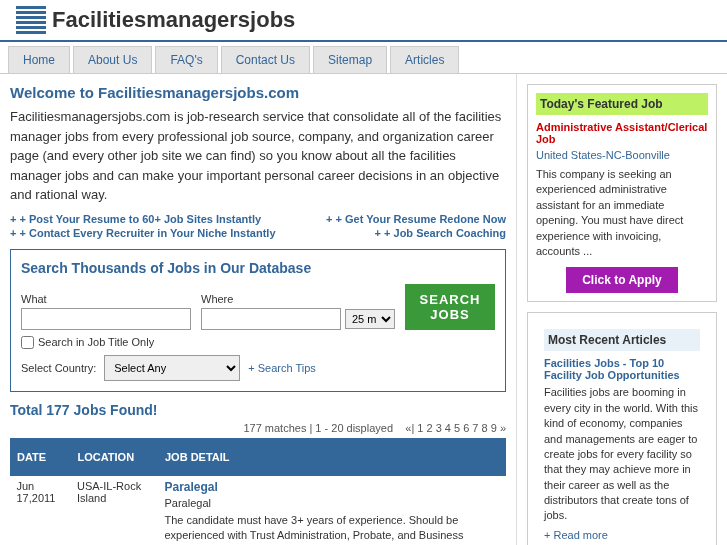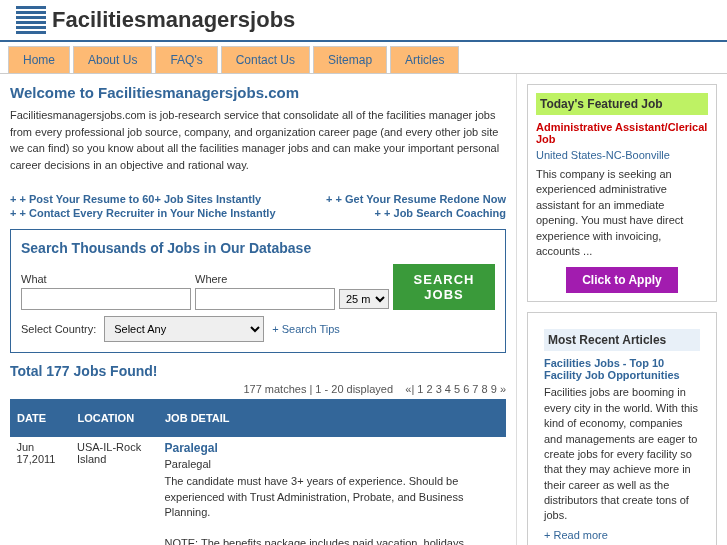--- a/index.html
+++ b/index.html
@@ -7,49 +7,49 @@
 
     
     #header { padding: 6px 16px; display: flex; align-items: center; border-bottom: 2px solid #336699; }
     #header-logo { display: flex; align-items: center; gap: 6px; }
     #header-logo .logo-icon { width: 30px; height: 28px; background: #336699; display: inline-block; position: relative; }
     #header-logo .logo-icon::before { content: ''; display: block; width: 100%; height: 100%; background: repeating-linear-gradient(0deg, #336699, #336699 3px, #fff 3px, #fff 5px), repeating-linear-gradient(90deg, #336699, #336699 3px, #fff 3px, #fff 5px); }
     #header-title { font-size: 22px; font-weight: bold; color: #333; }
 
     
     #nav { background: #fff; border-bottom: 1px solid #ccc; display: flex; gap: 0; padding: 0 8px; }
-    .nav-item { padding: 6px 14px; border: 1px solid #ccc; border-bottom: none; font-size: 12px; cursor: pointer; background: #fdba74; color: #336699; margin-right: 3px; margin-top: 4px; text-decoration: none; display: inline-block; }
+    .nav-item { padding: 6px 14px; border: 1px solid #ccc; border-bottom: none; font-size: 12px; cursor: pointer; background: #e5e5e5; color: #336699; margin-right: 3px; margin-top: 4px; text-decoration: none; display: inline-block; }
 
     
     #main { display: flex; gap: 0; }
     #left { flex: 1; padding: 10px; border-right: 1px solid #ddd; }
     #right { width: 210px; padding: 10px; }
 
     
     #welcome h2 { font-size: 15px; color: #336699; margin-bottom: 6px; }
-    #welcome p { font-size: 11px; line-height: 1.5; color: #333; margin-bottom: 20px; }
+    #welcome p { font-size: 13px; line-height: 1.5; color: #333; margin-bottom: 8px; }
     .link-row { display: flex; justify-content: space-between; margin-bottom: 2px; font-weight: bold; }
     .link-row a, .promo-link { color: #336699; font-size: 11px; text-decoration: none; cursor: pointer; }
     .promo-link::before { content: '+ '; }
 
     
     #search-section { border: 1px solid #336699; padding: 10px; margin-top: 10px; }
     #search-section h3 { font-size: 14px; color: #336699; margin-bottom: 8px; }
-    .search-row { display: flex; align-items: flex-end; gap: 4px; margin-bottom: 6px; }
+    .search-row { display: flex; align-items: flex-end; gap: 10px; margin-bottom: 6px; }
     .search-field label { display: block; font-size: 11px; margin-bottom: 3px; }
     .search-field input[type=text] { border: 1px solid #999; padding: 3px; font-size: 12px; }
     #what-input { width: 170px; }
     #where-input { width: 140px; }
     .mi-select { width: 50px; border: 1px solid #999; padding: 2px; font-size: 11px; }
     .search-btn { background: #3a9a3a; color: #fff; border: none; padding: 8px 14px; font-size: 13px; font-weight: bold; cursor: pointer; text-transform: uppercase; letter-spacing: 1px; }
     .checkbox-row { display: flex; align-items: center; gap: 4px; margin-bottom: 6px; }
     .checkbox-row label { font-size: 11px; }
     .country-row { display: flex; align-items: center; gap: 8px; }
     .country-row label { font-size: 11px; }
-    .country-select { width: 160px; border: 1px solid #999; padding: 5px; font-size: 11px; }
+    .country-select { width: 136px; border: 1px solid #999; padding: 5px; font-size: 11px; }
     .search-tips { color: #336699; font-size: 11px; cursor: pointer; text-decoration: none; }
 
     
     #results { margin-top: 10px; }
     #results h3 { font-size: 14px; color: #336699; margin-bottom: 4px; }
     .results-meta { font-size: 11px; color: #555; text-align: right; margin-bottom: 4px; }
     .results-table { width: 100%; border-collapse: collapse; }
     .results-table thead tr { background: #336699; color: #fff; }
     .results-table thead th { padding: 12px 6px; text-align: left; font-size: 11px; border: 1px solid #336699; }
     .results-table tbody tr { border-bottom: 1px solid #ddd; }
@@ -125,20 +125,24 @@
               <option>5 mi</option>
               <option>10 mi</option>
               <option selected="">25 mi</option>
               <option>50 mi</option>
               <option>100 mi</option>
             </select>
           </div>
         </div>
         <button class="search-btn">SEARCH JOBS</button>
       </div>
+      <div class="checkbox-row">
+        <input type="checkbox" id="title-only" style="">
+        <label for="title-only">Search in Job Title Only</label>
+      </div>
       <div class="country-row">
         <label>Select Country:</label>
         <select class="country-select">
           <option>Select Any</option>
         </select>
         <a class="search-tips">+ Search Tips</a>
       </div>
     </div>
 
     <div id="results">

